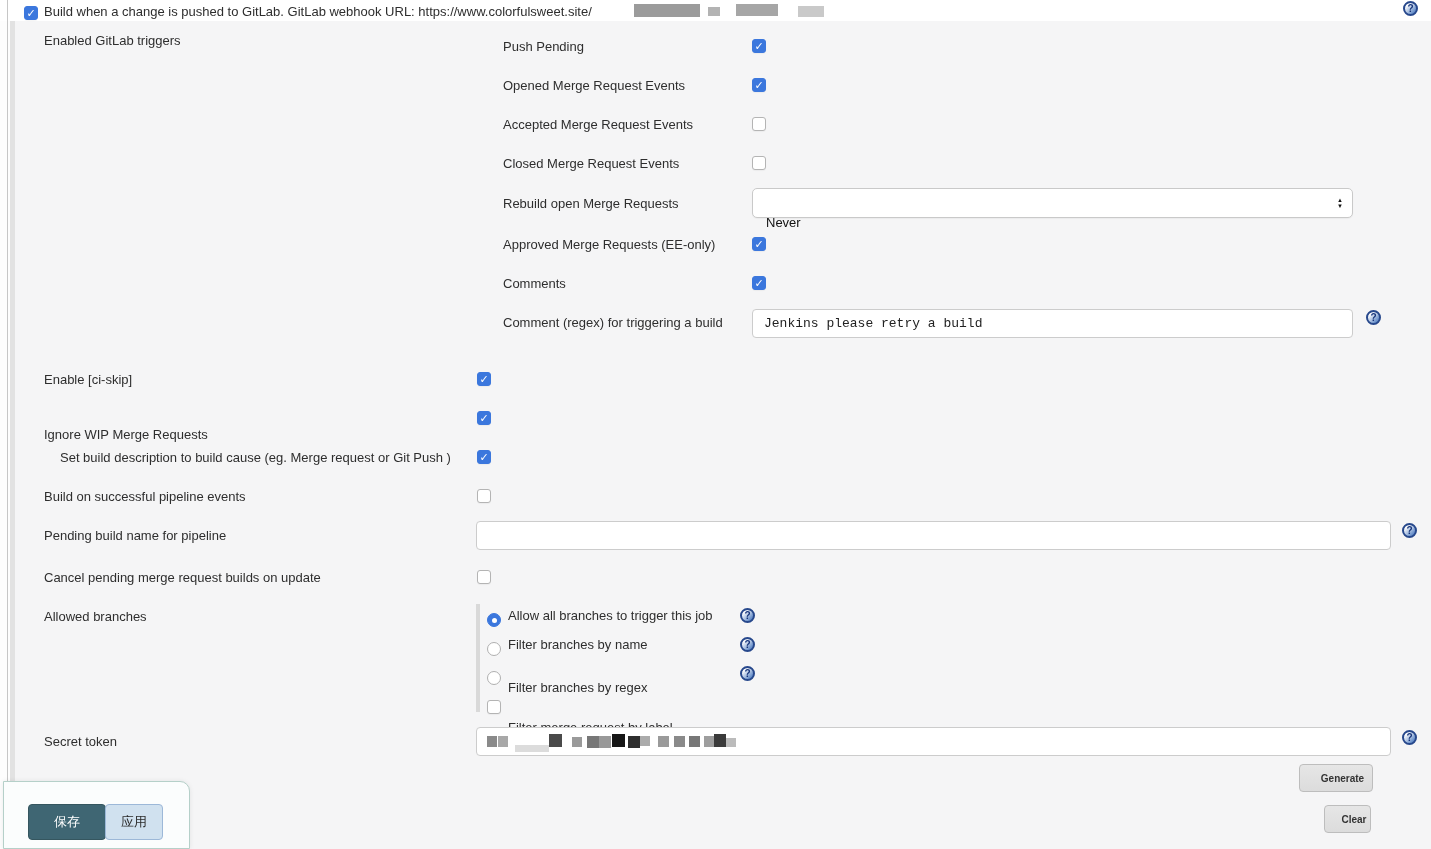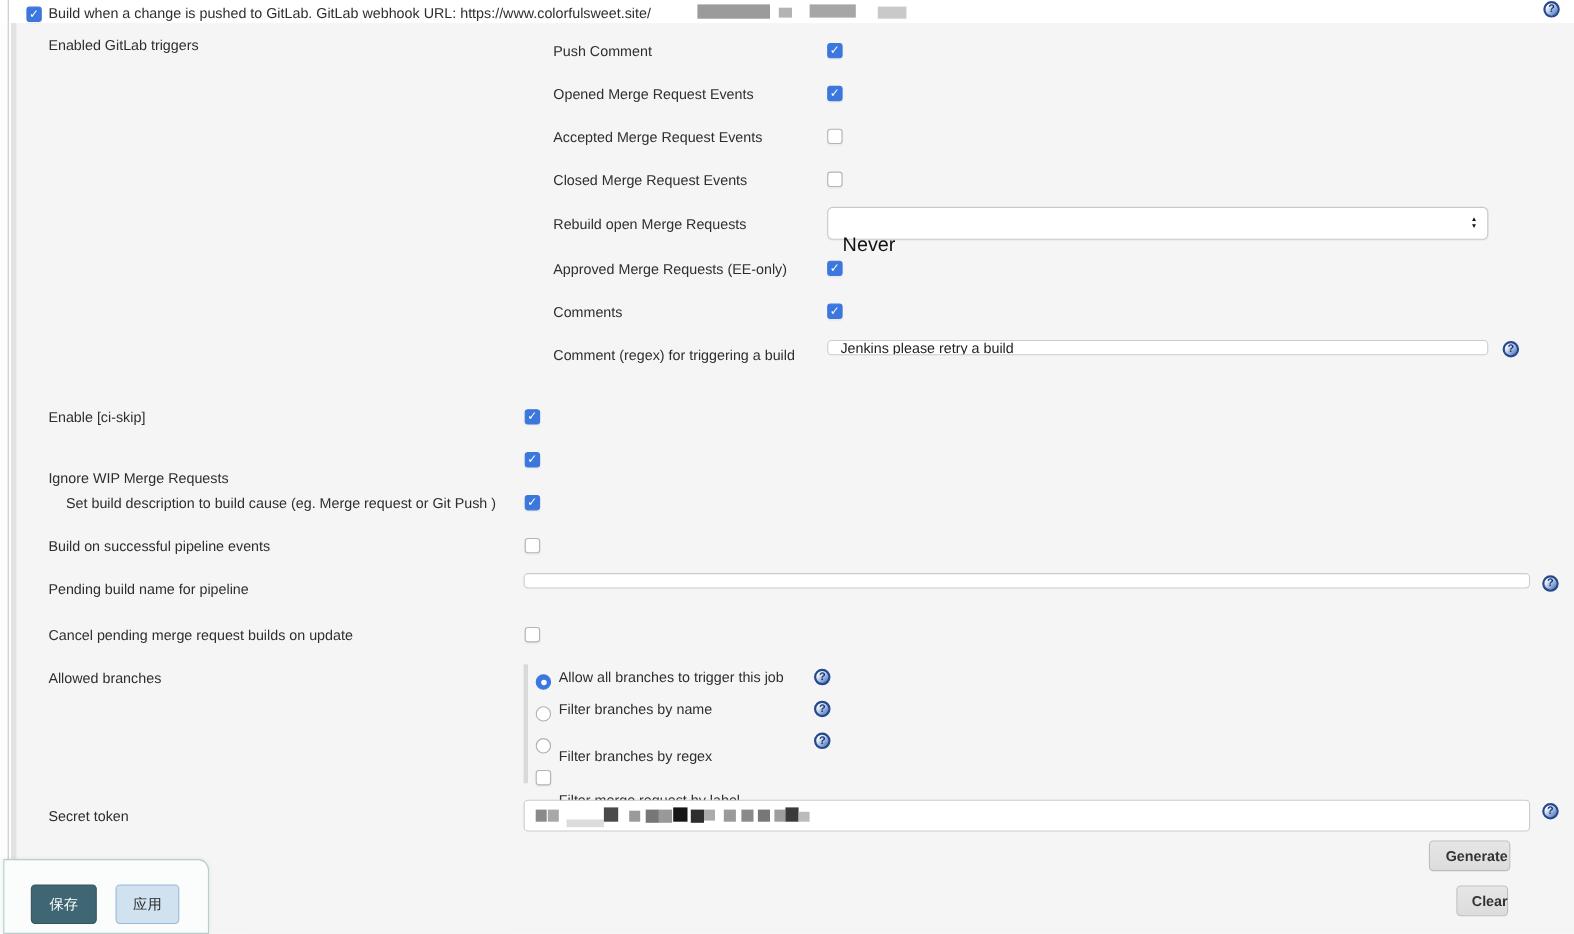--- a/index.html
+++ b/index.html
@@ -35,45 +35,45 @@
 
   
   .help { position:absolute; width:15px; height:15px; border-radius:50%;
           border:2px solid #27488c;
           background:linear-gradient(135deg,#ffffff 18%,#5d87c6 85%);
           display:flex; align-items:center; justify-content:center;
           font-size:10px; font-weight:bold; color:#16347a; cursor:pointer; }
   .help span { line-height:1; }
 
   
-  .tinput { position:absolute; height:14px; border:1px solid #cccccc; border-radius:4px;
-            background:#ffffff; font-family:Liberation Sans, sans-serif; font-size:13px; color:#222;
+  .tinput { position:absolute; height:29px; border:1px solid #cccccc; border-radius:4px;
+            background:#ffffff; font-family:Liberation Mono, monospace; font-size:13px; color:#222;
             padding:0 11px; outline:none; }
   .fselect { position:absolute; height:30px; border:1px solid #c9c9c9; border-radius:5px;
              background:#ffffff; display:flex; align-items:center; cursor:pointer;
              box-shadow:0 1px 1px rgba(0,0,0,0.04); }
-  .fselect .sel-text { padding-left:13px; font-size:18px; color:#111;margin-top:38px; }
+  .fselect .sel-text { padding-left:13px; font-size:13px; color:#111;margin-top:38px; }
   .fselect .arrows { position:absolute; right:9px; top:50%; transform:translateY(-50%);
              display:flex; flex-direction:column; align-items:center; color:#111; }
   .fselect .arrows span { font-size:6px; line-height:6px; }
 
   
   .finput { position:absolute; height:29px; border:1px solid #cccccc; border-radius:4px;
             background:#ffffff; }
 
   .redact { position:absolute; }
 
   
   .gbtn { position:absolute; border:1px solid #bdbdbd; border-radius:4px;
           background:linear-gradient(#e6e6e6,#dcdcdc); color:#333; font-weight:bold;
-          font-size:13px; font-family:inherit; cursor:pointer;padding-left:13px; }
+          font-size:10px; font-family:inherit; cursor:pointer;padding-left:13px; }
   .panel { position:absolute; left:3px; top:781px; width:187px; height:68px;
            background:#fbfdfd; border:1px solid #b5d0c9; border-radius:0 10px 0 0;
            box-shadow:0 0 5px rgba(0,0,0,0.08); }
-  .save-btn { position:absolute; left:24px; top:22px; width:60px; height:36px;
+  .save-btn { position:absolute; left:24px; top:22px; width:78px; height:36px;
            background:#3f6673; color:#ffffff; border:1px solid #35565f; border-radius:4px;
            font-size:13px; font-family:inherit; cursor:pointer; }
   .apply-btn { position:absolute; left:101px; top:22px; width:58px; height:36px;
            background:#d0e1ef; color:#2b2b2b; border:1px solid #9cb8d8; border-radius:4px;
            font-size:13px; font-family:inherit; cursor:pointer; }
 
   .branch-vbar { position:absolute; left:476px; top:604px; width:4px; height:108px; background:#d9d9d9; }
 </style>
 </head>
 <body>
@@ -90,21 +90,21 @@
 <span class="redact" style="left:634px;top:4px;width:66px;height:13px;background:#9b9b9b;"></span>
 <span class="redact" style="left:708px;top:7px;width:12px;height:9px;background:#b3b3b3;"></span>
 <span class="redact" style="left:736px;top:4px;width:42px;height:12px;background:#a6a6a6;"></span>
 <span class="redact" style="left:798px;top:6px;width:26px;height:11px;background:#c9c9c9;"></span>
 <span class="help" style="left:1403px;top:1px;">
     <span>?</span>
   </span>
 
 <span class="lbl" style="left:44px;top:33px;">Enabled GitLab triggers</span>
 
-<span class="lbl" style="left:503px;top:39px;">Push Comment</span>
+<span class="lbl" style="left:503px;top:39px;">Push Pending</span>
 <span class="cb checked" style="left:752px;top:39px;">
     <span class="ck">✓</span>
   </span>
 
 <span class="lbl" style="left:503px;top:78px;">Opened Merge Request Events</span>
 <span class="cb checked" style="left:752px;top:78px;">
     <span class="ck">✓</span>
   </span>
 
 <span class="lbl" style="left:503px;top:117px;">Accepted Merge Request Events</span>

